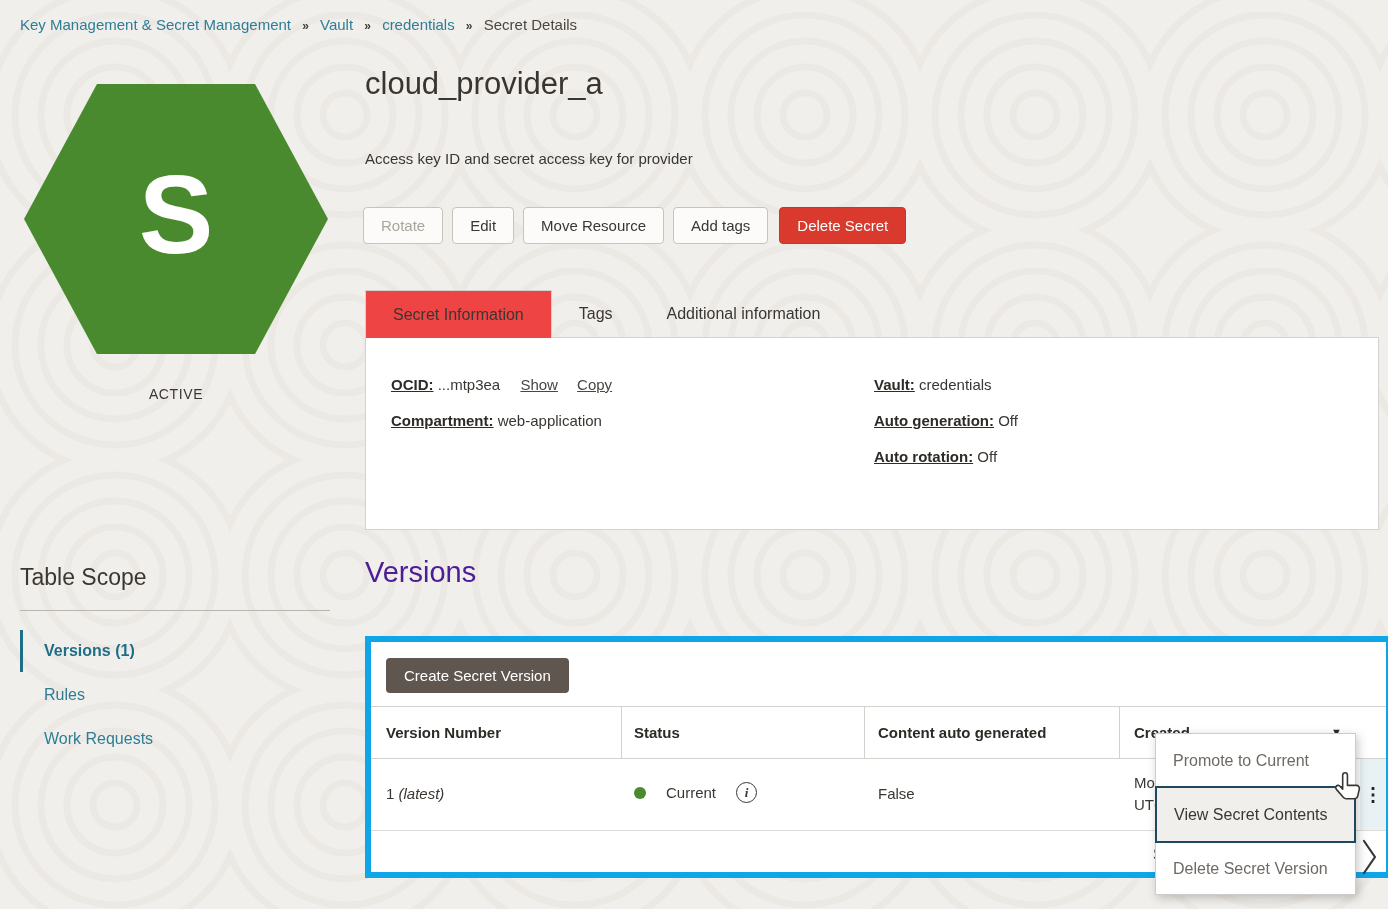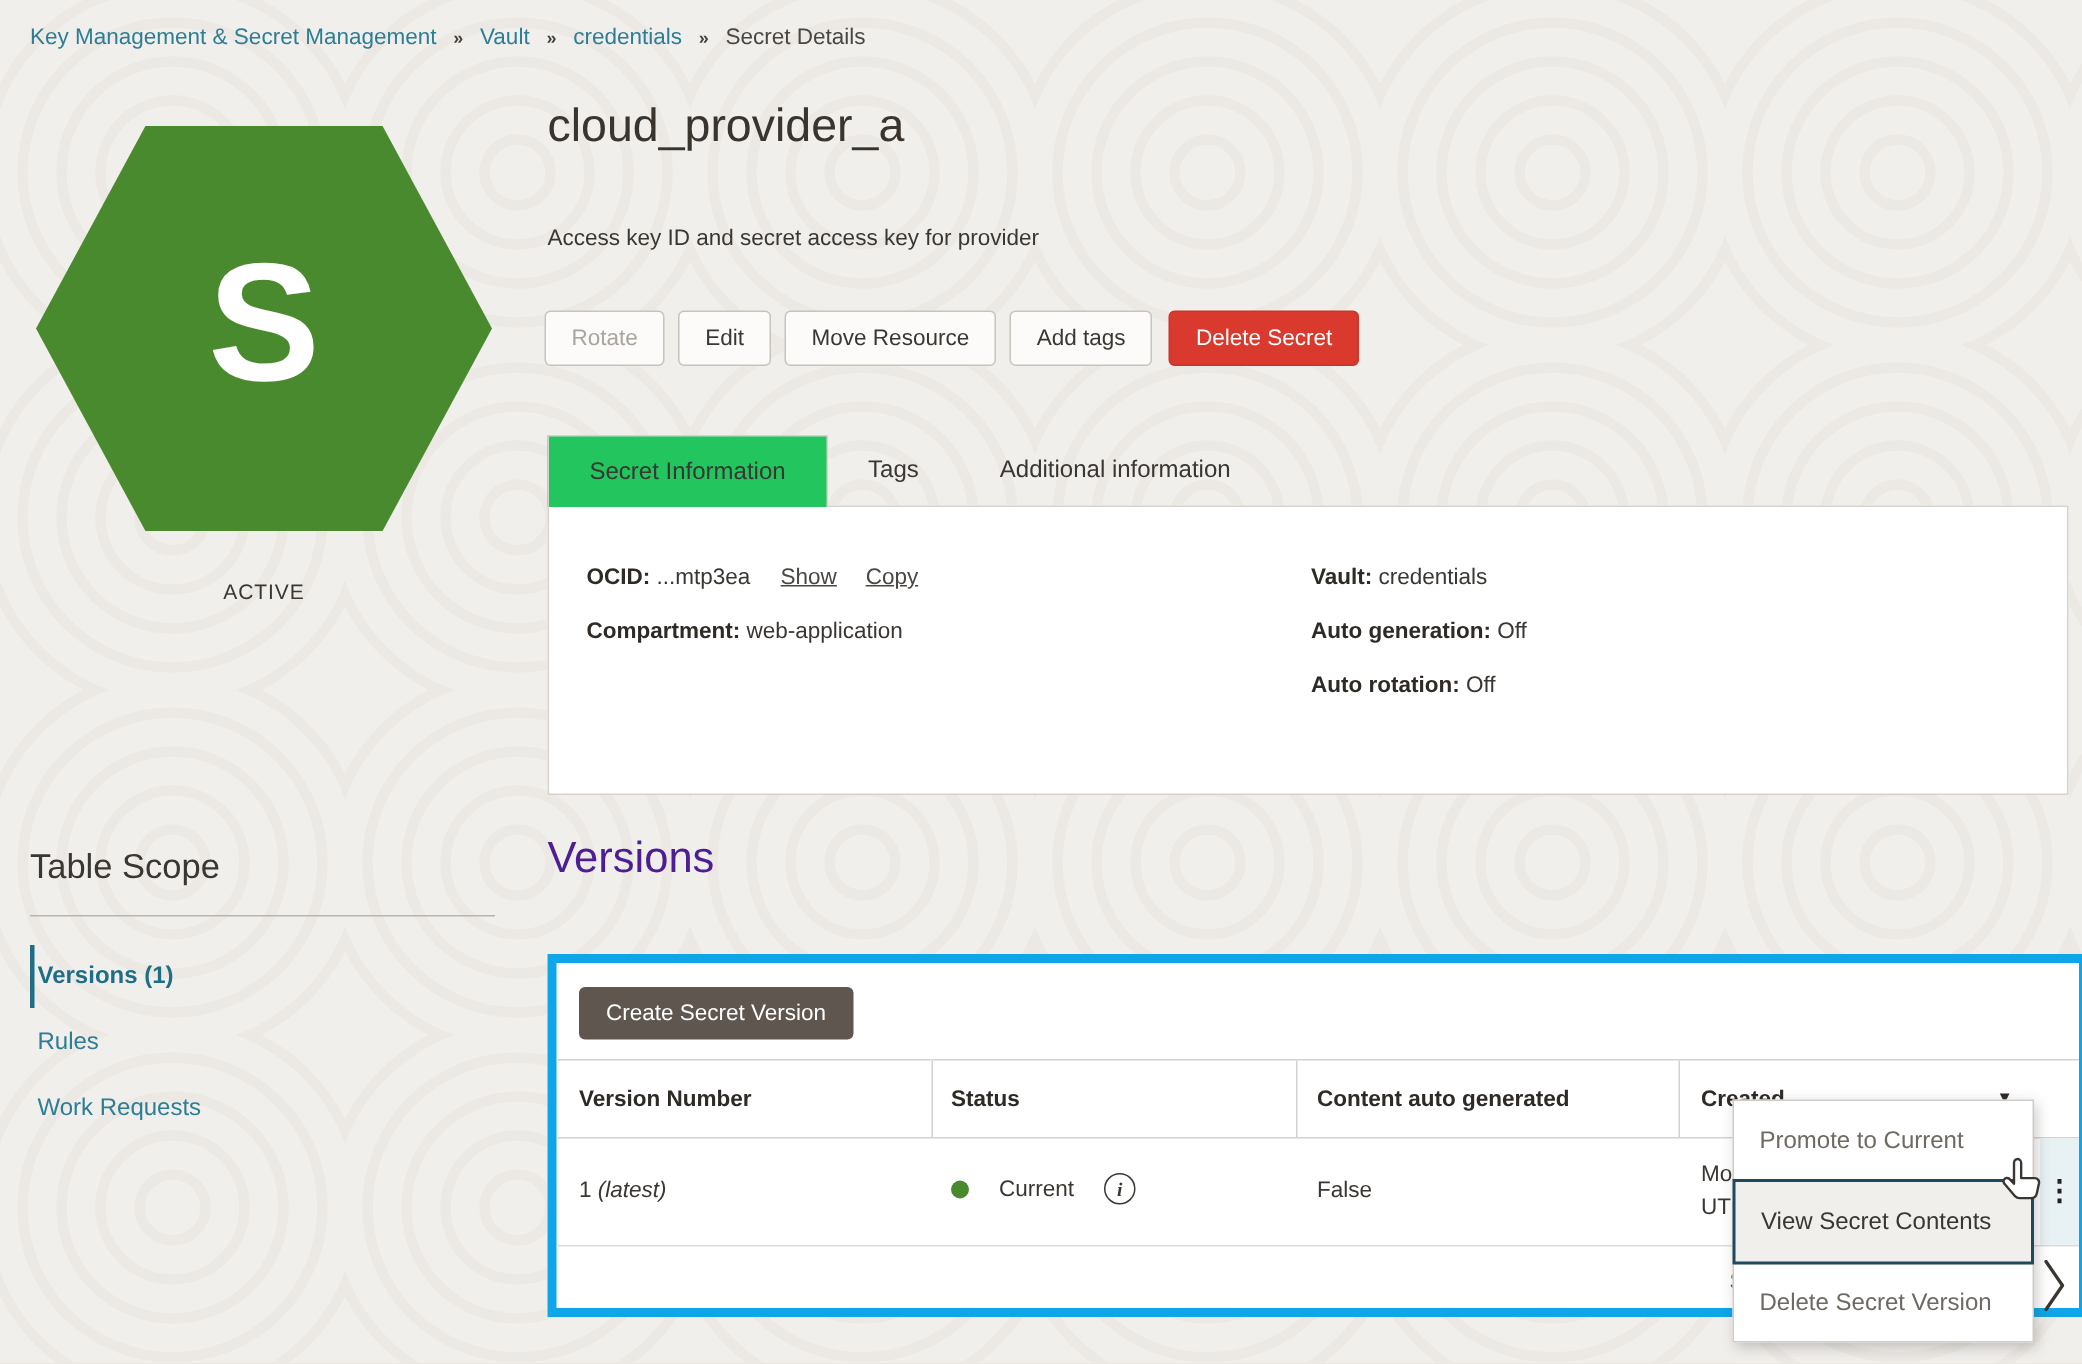--- a/index.html
+++ b/index.html
@@ -30,39 +30,39 @@
 
   .action-buttons { position:absolute; left:363px; top:207px; display:flex; gap:9px; z-index:1; }
   .btn { height:37px; padding:0 17px; border:1px solid #c7c3bd; border-radius:4px;
     background:#fcfbf9; font-size:15px; color:#3a3632; display:flex; align-items:center; cursor:pointer; }
   .btn.disabled { color:#a9a49c; cursor:default; }
   .btn.danger { background:#d93a2d; border-color:#c8352a; color:#fff; margin-left:2px; }
 
   
   .tabs { position:absolute; left:365px; top:290px; display:flex; z-index:3; }
   .tab { height:47px; padding:0 27px; display:flex; align-items:center; font-size:16px; color:#3a3632; cursor:pointer; }
-  .tab.active { height:48px; background:#22c55e; border:1px solid #d5d2cd; border-bottom:none; }
+  .tab.active { height:48px; background:#ef4444; border:1px solid #d5d2cd; border-bottom:none; }
 
   
   .info-panel { position:absolute; left:365px; top:337px; width:1014px; height:193px;
     background:#ffffff; border:1px solid #d5d2cd; z-index:2; }
   .info-col-left  { position:absolute; left:25px; top:38px; }
   .info-col-right { position:absolute; left:508px; top:38px; }
   .info-row { margin-bottom:19px; font-size:15px; color:#3a3632; white-space:nowrap; }
-  .info-row b { color:#2e2a26; }
+  .info-row b { color:#2e2a26;text-decoration:underline; }
   .inline-link { color:#4a4641; text-decoration:underline; cursor:pointer; }
   .link-gap { margin-left:16px; }
   .link-gap2 { margin-left:15px; }
 
   
   .scope-title { position:absolute; left:20px; top:564px; font-size:23px; font-weight:400; color:#3a3632; z-index:1; }
   .scope-divider { position:absolute; left:20px; top:610px; width:310px; border-top:1px solid #b8b4ae; z-index:1; }
   .scope-nav { position:absolute; left:20px; top:640px; width:310px; z-index:1; }
   .scope-item { position:relative; height:22px; line-height:22px; margin-bottom:22px;
-    padding-left:5px; font-size:16px; color:#2d7d95; cursor:pointer; }
+    padding-left:24px; font-size:16px; color:#2d7d95; cursor:pointer; }
   .scope-item.active { font-weight:bold; color:#1f6e87; }
   .scope-item.active::before { content:""; position:absolute; left:0; top:-10px; bottom:-10px; width:3px; background:#1f6e87; }
 
   
   .versions-heading { position:absolute; left:365px; top:556px; font-size:29px; font-weight:400; color:#4c1d95; z-index:1; }
   .versions-panel { position:absolute; left:365px; top:636px; width:1027px; height:242px;
     background:#ffffff; border:6px solid #0ea5e9; z-index:2; }
   .create-btn { position:absolute; left:15px; top:16px; height:35px; padding:0 18px;
     background:#5f564f; color:#ffffff; font-size:15px; border-radius:4px;
     display:flex; align-items:center; cursor:pointer; border:none; }

